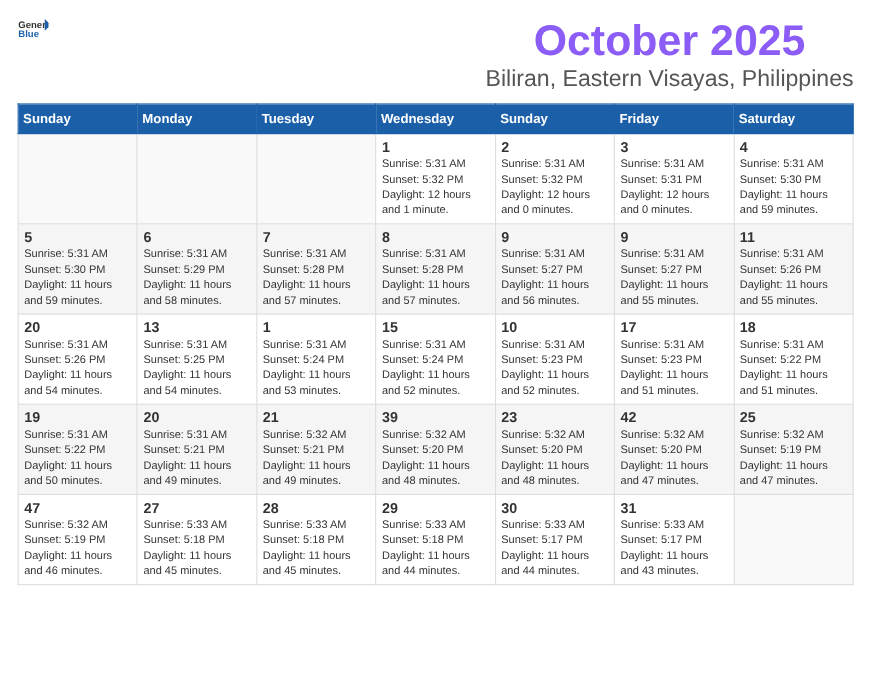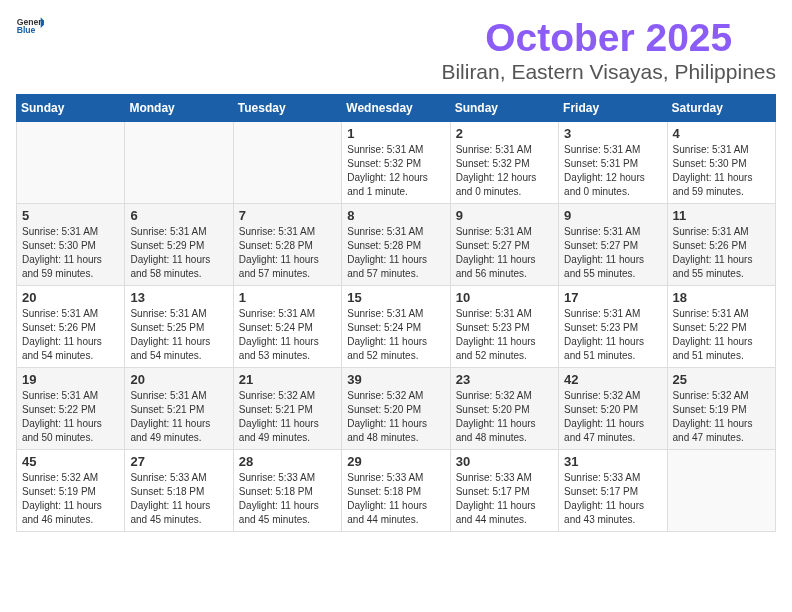--- a/index.html
+++ b/index.html
@@ -283,21 +283,21 @@
         <td>
           <span class="day-number">25</span>
           <div class="day-info" style="white-space: pre-line;">Sunrise: 5:32 AM
 Sunset: 5:19 PM
 Daylight: 11 hours
 and 47 minutes.</div>
         </td>
       </tr>
       <tr>
         <td>
-          <span class="day-number">45</span>
+          <span class="day-number">47</span>
           <div class="day-info" style="white-space: pre-line;">Sunrise: 5:32 AM
 Sunset: 5:19 PM
 Daylight: 11 hours
 and 46 minutes.</div>
         </td>
         <td>
           <span class="day-number">27</span>
           <div class="day-info" style="white-space: pre-line;">Sunrise: 5:33 AM
 Sunset: 5:18 PM
 Daylight: 11 hours

